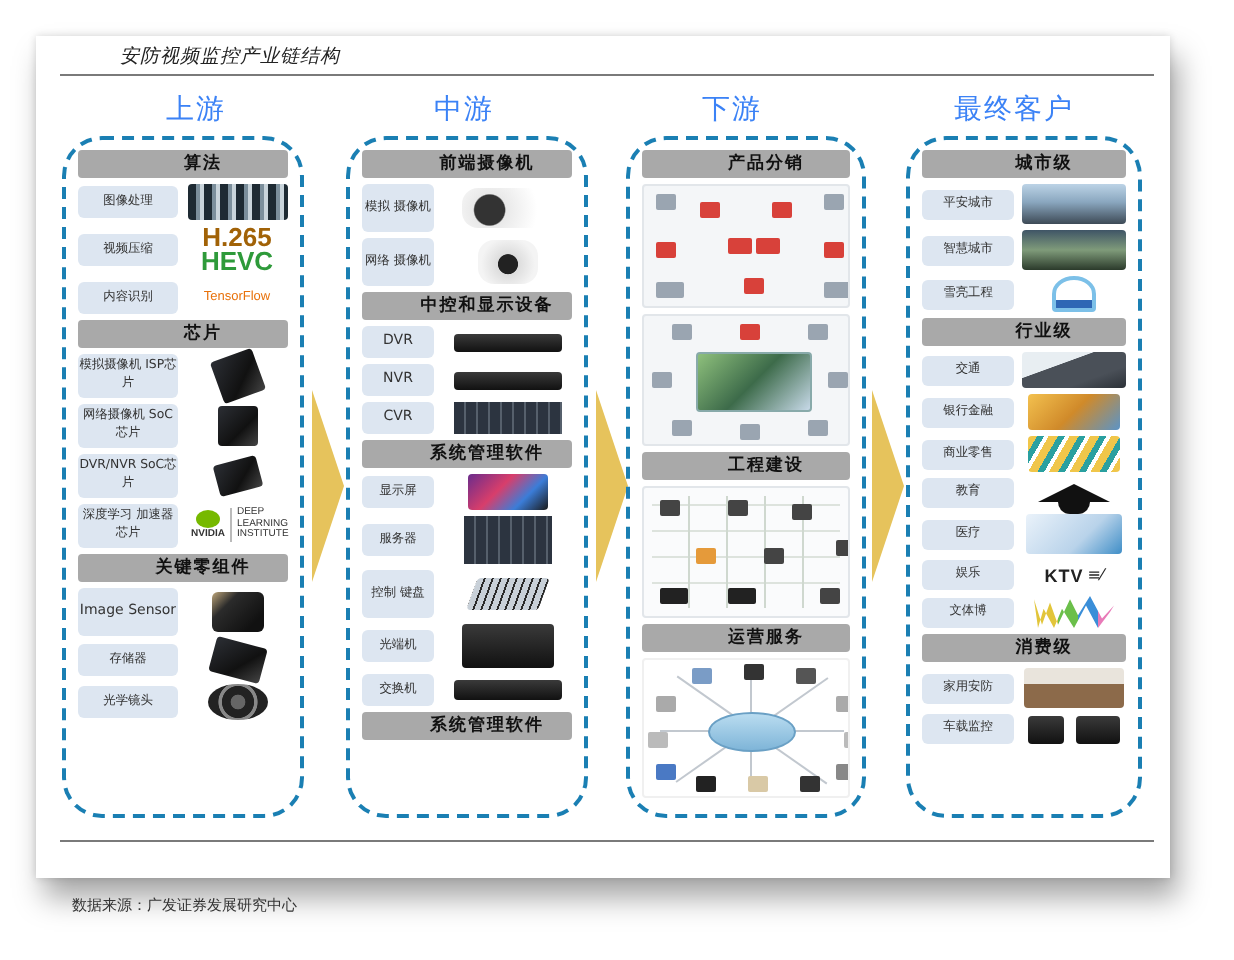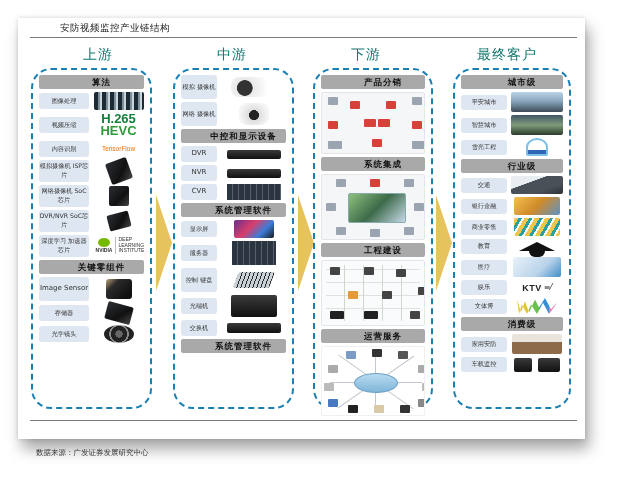--- a/index.html
+++ b/index.html
@@ -6,32 +6,32 @@
   html, body { width: 617px; height: 480px; background: #ffffff; overflow: hidden; }
   body { font-family: "DejaVu Sans", sans-serif; position: relative; }
 
   .card {
     position: absolute; left: 18px; top: 18px; width: 567px; height: 421px;
     background: #ffffff;
     box-shadow: 4px 10px 14px rgba(0,0,0,0.35), 0 0 4px rgba(0,0,0,0.15);
   }
   .doc-title {
     position: absolute; left: 42px; top: 4px;
-    font-family: "DejaVu Serif", serif; font-size: 9.5px; color: #222; letter-spacing: 0.5px;
+    font-family: "DejaVu Serif", serif; font-size: 9.5px; color: #222; letter-spacing: 0.5px; font-style: italic;
   }
   .title-rule { position: absolute; left: 12px; right: 8px; top: 19px; height: 1px; background: #7a7a7a; }
   .bottom-rule { position: absolute; left: 12px; right: 8px; top: 402px; height: 1px; background: #7a7a7a; }
   .source {
     position: absolute; left: 18px; top: 406px;
     font-family: "DejaVu Serif", serif; font-size: 7.5px; color: #333; margin-top: 24px;
   }
 
   .col-head {
     position: absolute; top: 28px; text-align: center;
-    font-family: "DejaVu Serif", serif; font-size: 14px; color: #0f766e; letter-spacing: 1px;
+    font-family: "DejaVu Serif", serif; font-size: 14px; color: #3b82f6; letter-spacing: 1px;
   }
 
   .col {
     position: absolute; top: 50px; height: 341px;
     border: 2px dashed #1a7fb3; border-radius: 20px;
     padding: 5px 6px;
   }
 
   .sec-head {
     height: 14px; background: #a9a9a9; border-radius: 2px;
@@ -58,21 +58,21 @@
   .ph { border-radius: 2px; }
   .dark { background: linear-gradient(135deg,#2c2f35,#111 60%,#444); }
   .photo-city { background: linear-gradient(180deg,#bcd3e6 0%,#8aa7bf 45%,#3d4a56 100%); }
   .photo-gold { background: linear-gradient(135deg,#f3c14f,#d08a2a 50%,#5b94c7); }
   .photo-med { background: linear-gradient(135deg,#eaf2fa,#b9d3ea 60%,#3f8ec7); }
   .camera { background: radial-gradient(circle at 30% 55%, #333 0 22%, #e9e9e9 24%, #fff 70%); border-radius: 8px; }
   .rack { background: repeating-linear-gradient(90deg,#2c3440 0 5px,#56606c 5px 6px); }
   .box-dark { background: linear-gradient(180deg,#3a3a3a,#111); border-radius: 2px; }
 
   .text-logo-h265 { font-family: "Liberation Sans", sans-serif; font-weight: bold; line-height: 0.95; text-align: center; }
-  .h265 { color: #15803d; font-size: 13px; }
+  .h265 { color: #a16207; font-size: 13px; }
   .hevc { color: #2e9a3a; font-size: 13px; }
   .tf { font-size: 6.5px; color: #e8710a; font-family: "Liberation Sans", sans-serif; }
   .nvidia { font-size: 5px; color: #333; font-family: "Liberation Sans", sans-serif; display: flex; align-items: center; gap: 3px; }
   .nv-eye { width: 12px; height: 9px; background: #76b900; border-radius: 50%; }
   .ktv { font-family: "Liberation Sans", sans-serif; font-weight: bold; font-size: 9px; color: #222; letter-spacing: 0.5px; }
 
   .diagram-box {
     background: #f4f6f8; border: 1px solid #e2e6ea; border-radius: 2px; position: relative; overflow: hidden; margin-bottom: 3px;
   }
   .node { position: absolute; width: 10px; height: 8px; background: #9aa5b1; border-radius: 1px; }
@@ -109,20 +109,21 @@
           </div>
       </div>
     </div>
     <div class="row">
       <div class="label" style="width:50px;height:16px;">内容识别</div>
       <div class="pic">
           <span class="tf">TensorFlow</span>
         </div>
     </div>
 
+    <div class="sec-head">芯片</div>
     <div class="row">
       <div class="label" style="width:50px;height:22px;">模拟摄像机 ISP芯片</div>
       <div class="pic">
           <div class="ph dark" style="width:22px;height:22px;transform:rotate(-20deg);"></div>
         </div>
     </div>
     <div class="row">
       <div class="label" style="width:50px;height:22px;">网络摄像机 SoC芯片</div>
       <div class="pic">
           <div class="ph dark" style="width:20px;height:20px;"></div>
@@ -164,20 +165,21 @@
       <div class="label" style="width:50px;height:16px;">光学镜头</div>
       <div class="pic">
           <div style="width:30px;height:18px;border-radius:50%;background:radial-gradient(circle,#666 0 20%,#222 22% 45%,#888 47% 55%,#222 57%);"></div>
         </div>
     </div>
   </div>
 
   <div class="arrow" style="left:138px;top:177px;"></div>
 
   <div class="col" style="left:155px;width:121px;">
+    <div class="sec-head">前端摄像机</div>
     <div class="row">
       <div class="label" style="width:36px;height:24px;">模拟 摄像机</div>
       <div class="pic">
           <div class="camera" style="width:46px;height:20px;"></div>
         </div>
     </div>
     <div class="row">
       <div class="label" style="width:36px;height:24px;">网络 摄像机</div>
       <div class="pic">
           <div class="camera" style="width:30px;height:22px;background:radial-gradient(circle at 50% 55%,#222 0 25%,#ddd 27%,#f4f4f4 70%);"></div>
@@ -249,21 +251,20 @@
       <div class="node" style="left:90px;top:4px;"></div>
       <div class="node red" style="left:6px;top:28px;"></div>
       <div class="node red" style="left:42px;top:26px;width:12px;"></div>
       <div class="node red" style="left:56px;top:26px;width:12px;"></div>
       <div class="node red" style="left:90px;top:28px;"></div>
       <div class="node" style="left:6px;top:48px;width:14px;"></div>
       <div class="node red" style="left:50px;top:46px;"></div>
       <div class="node" style="left:90px;top:48px;width:14px;"></div>
     </div>
 
-    <div class="sec-head">系统集成</div>
     <div class="diagram-box" style="height:66px;">
       <div class="node" style="left:14px;top:4px;"></div>
       <div class="node red" style="left:48px;top:4px;"></div>
       <div class="node" style="left:82px;top:4px;"></div>
       <div class="node" style="left:4px;top:28px;"></div>
       <div class="ph" style="position:absolute;left:26px;top:18px;width:58px;height:30px;background:linear-gradient(135deg,#8ec07c,#3d6b4a 50%,#c7d9e8);border:1px solid #8aa;"></div>
       <div class="node" style="left:92px;top:28px;"></div>
       <div class="node" style="left:14px;top:52px;"></div>
       <div class="node" style="left:48px;top:54px;"></div>
       <div class="node" style="left:82px;top:52px;"></div>

